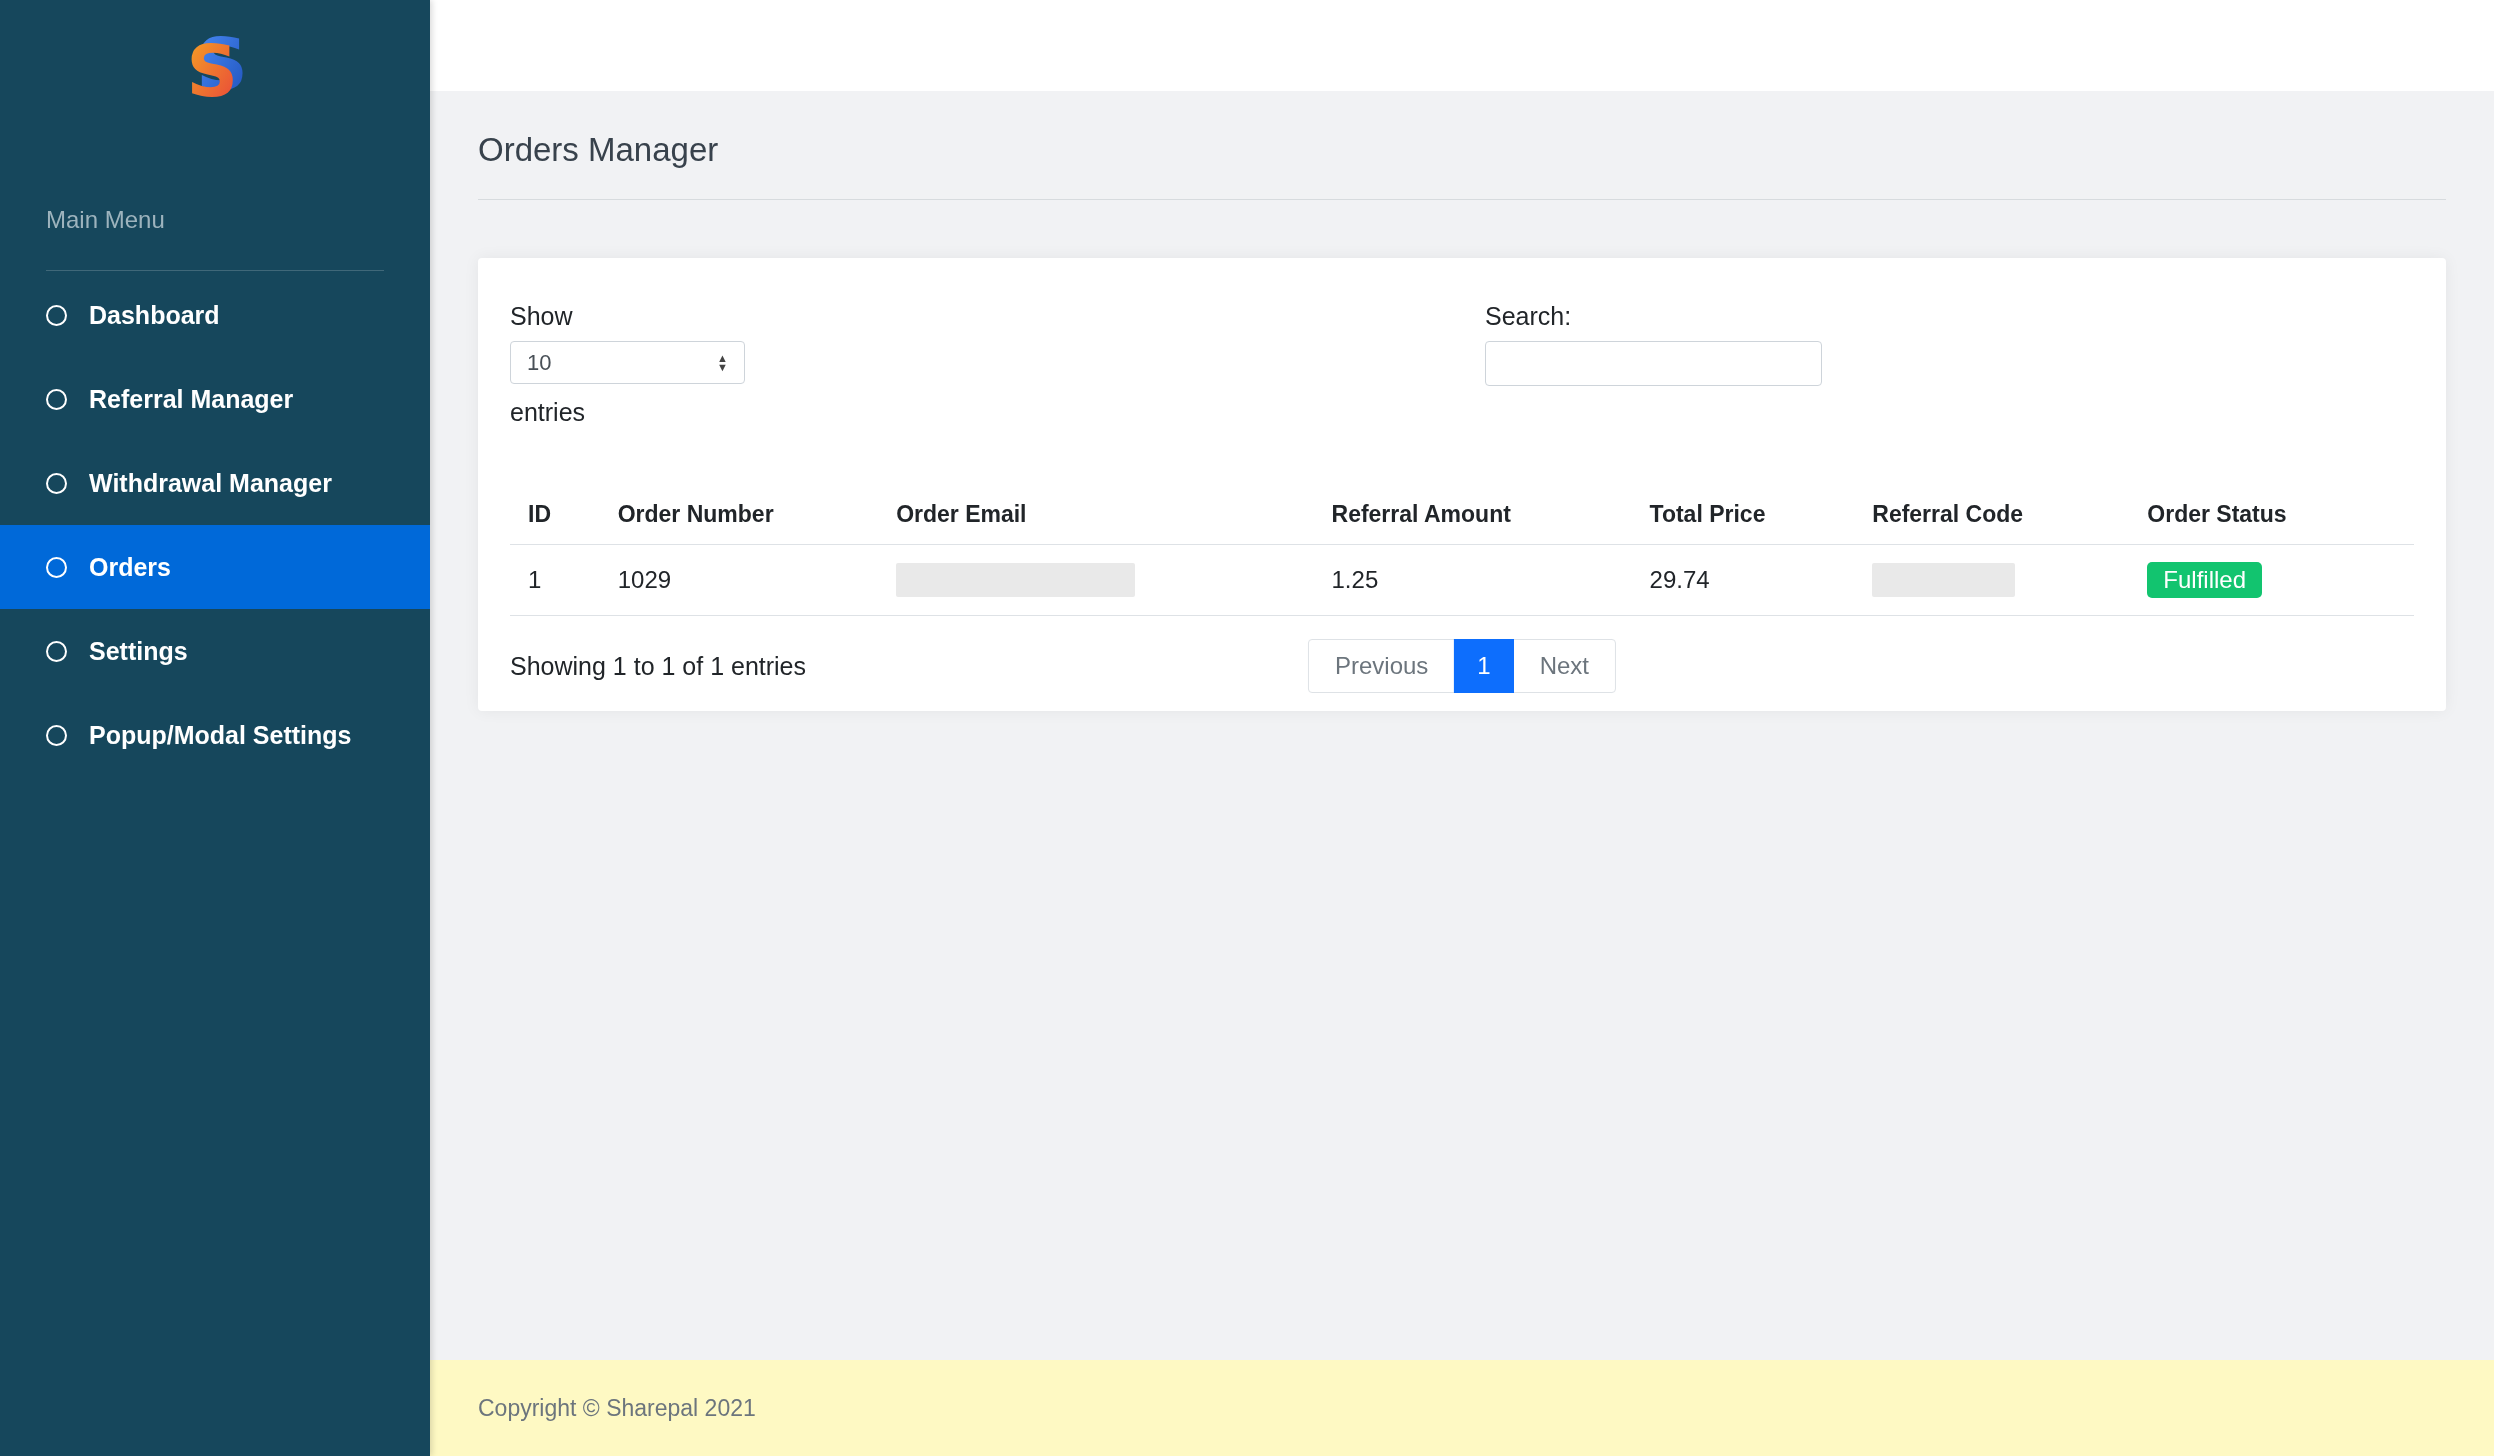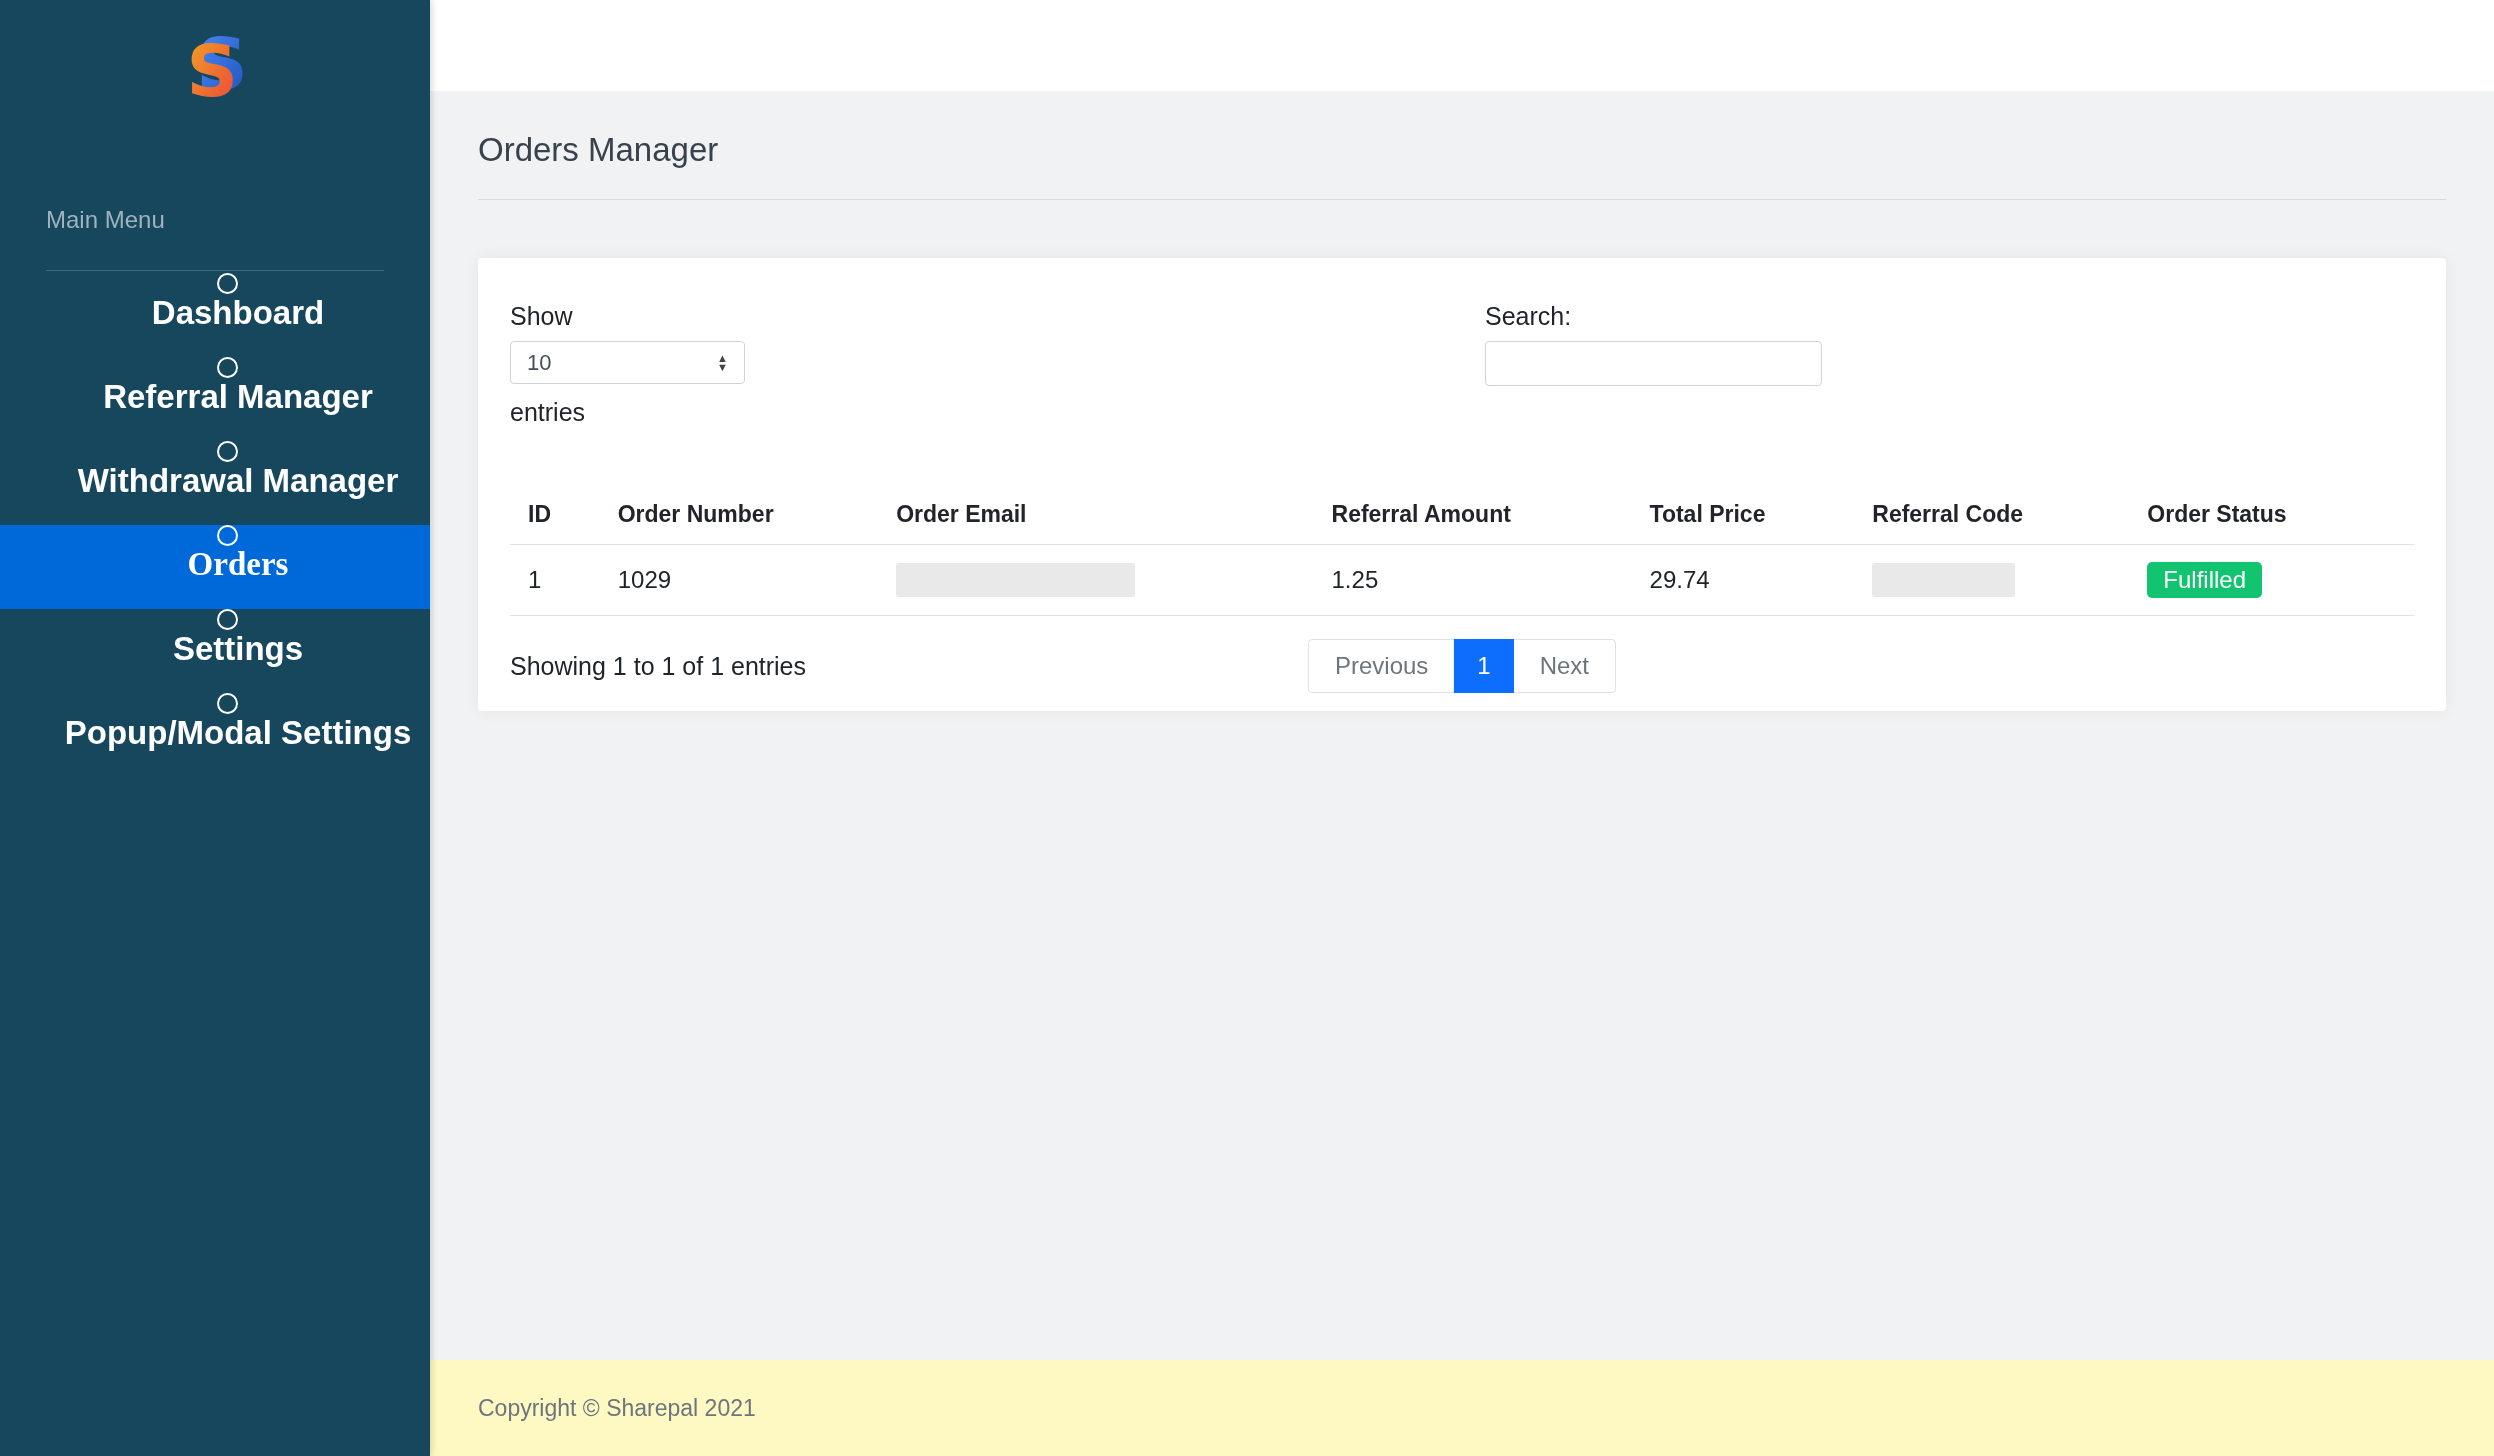--- a/index.html
+++ b/index.html
@@ -16,25 +16,24 @@
   }
   .logo-wrap{display:flex;justify-content:center;padding-top:22px;}
   .menu-label{
     margin:96px 46px 0;padding-bottom:36px;
     font-size:24px;color:#9db3bd;
     border-bottom:1px solid rgba(255,255,255,0.18);
   }
   .nav{margin-top:2px;}
   .nav-item{
     height:84px;display:flex;align-items:center;
-    padding-left:46px;font-size:33px;font-weight:700;color:#ffffff;
+    padding-left:46px;font-size:25px;font-weight:700;color:#ffffff;
     cursor:pointer;
-    flex-direction:column;
-  }
-  .nav-item.active{background:#0069d9;font-family:Liberation Serif, serif;}
+  }
+  .nav-item.active{background:#0069d9;}
   .circle-icon{
     width:17px;height:17px;border:2.5px solid #fff;border-radius:50%;
     margin-right:22px;flex:0 0 auto;
   }
   
   .main{margin-left:430px;}
   .topbar{height:91px;background:#ffffff;box-shadow:0 2px 3px rgba(0,0,0,0.04);}
   .content{
     box-sizing:border-box;height:1269px;
     padding:40px 48px 0;background:#f1f2f4;

